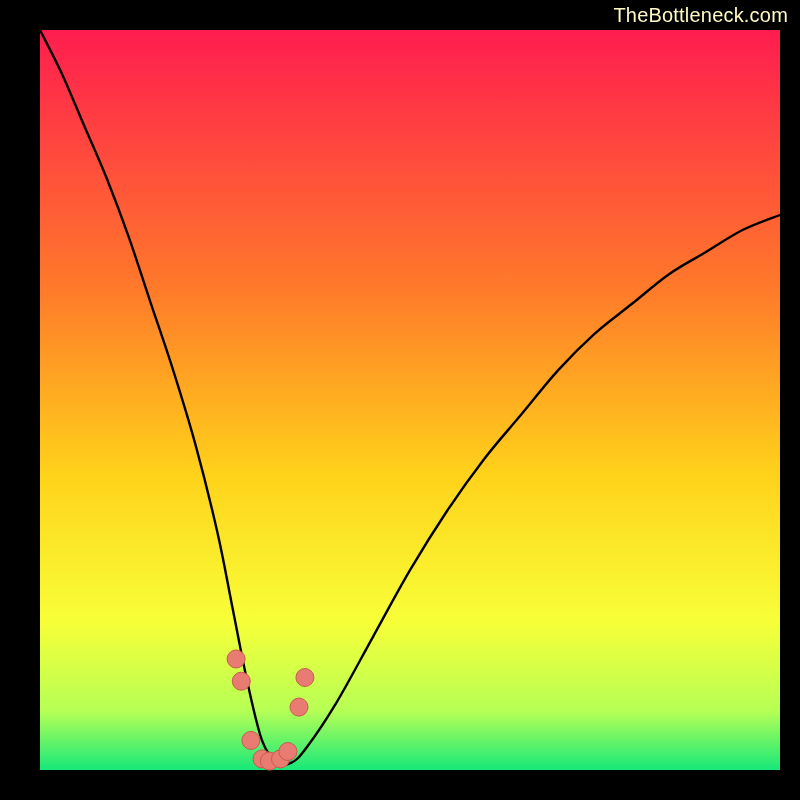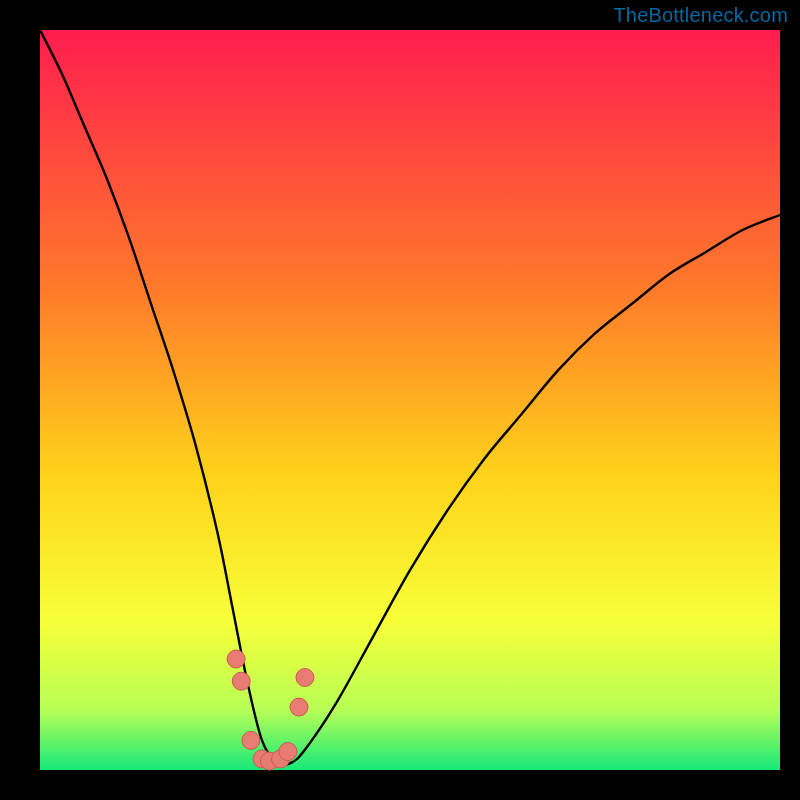--- a/index.html
+++ b/index.html
@@ -14,21 +14,21 @@
   .stage {
     position: relative;
     width: 800px;
     height: 800px;
     background: #000;
   }
   .watermark {
     position: absolute;
     top: 4px;
     right: 12px;
-    color: #0369a1;
+    color: #fef9c3;
     font-size: 20px;
     font-weight: 500;
     letter-spacing: 0.2px;
     z-index: 5;
     user-select: none;
     margin-left: 35px;
   }
   svg {
     position: absolute;
     top: 0;

